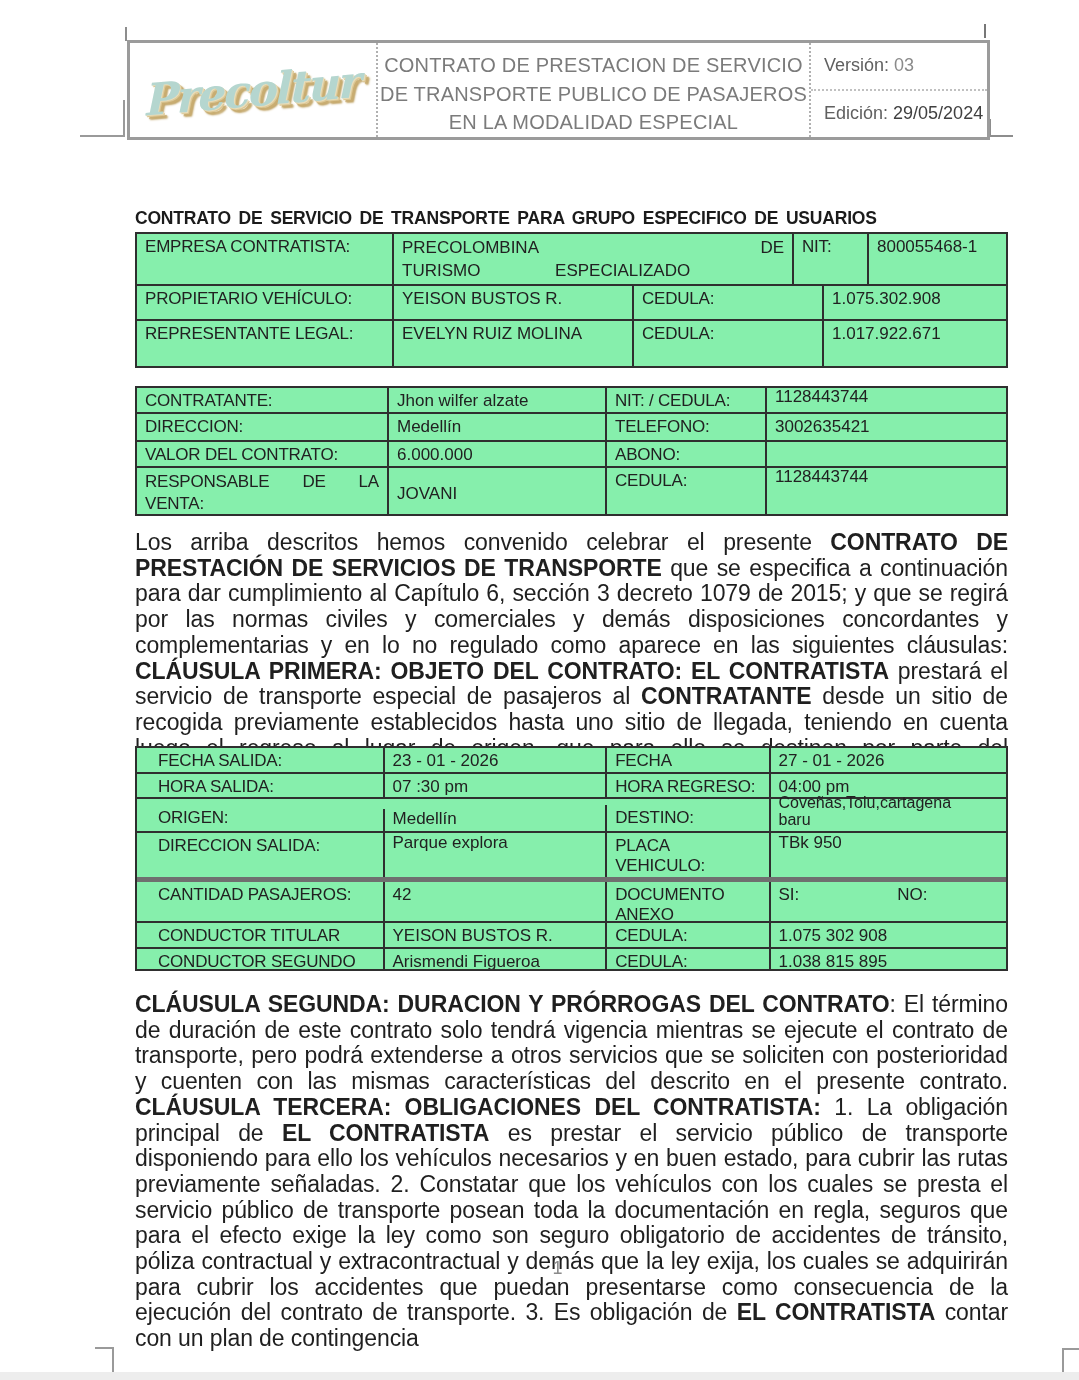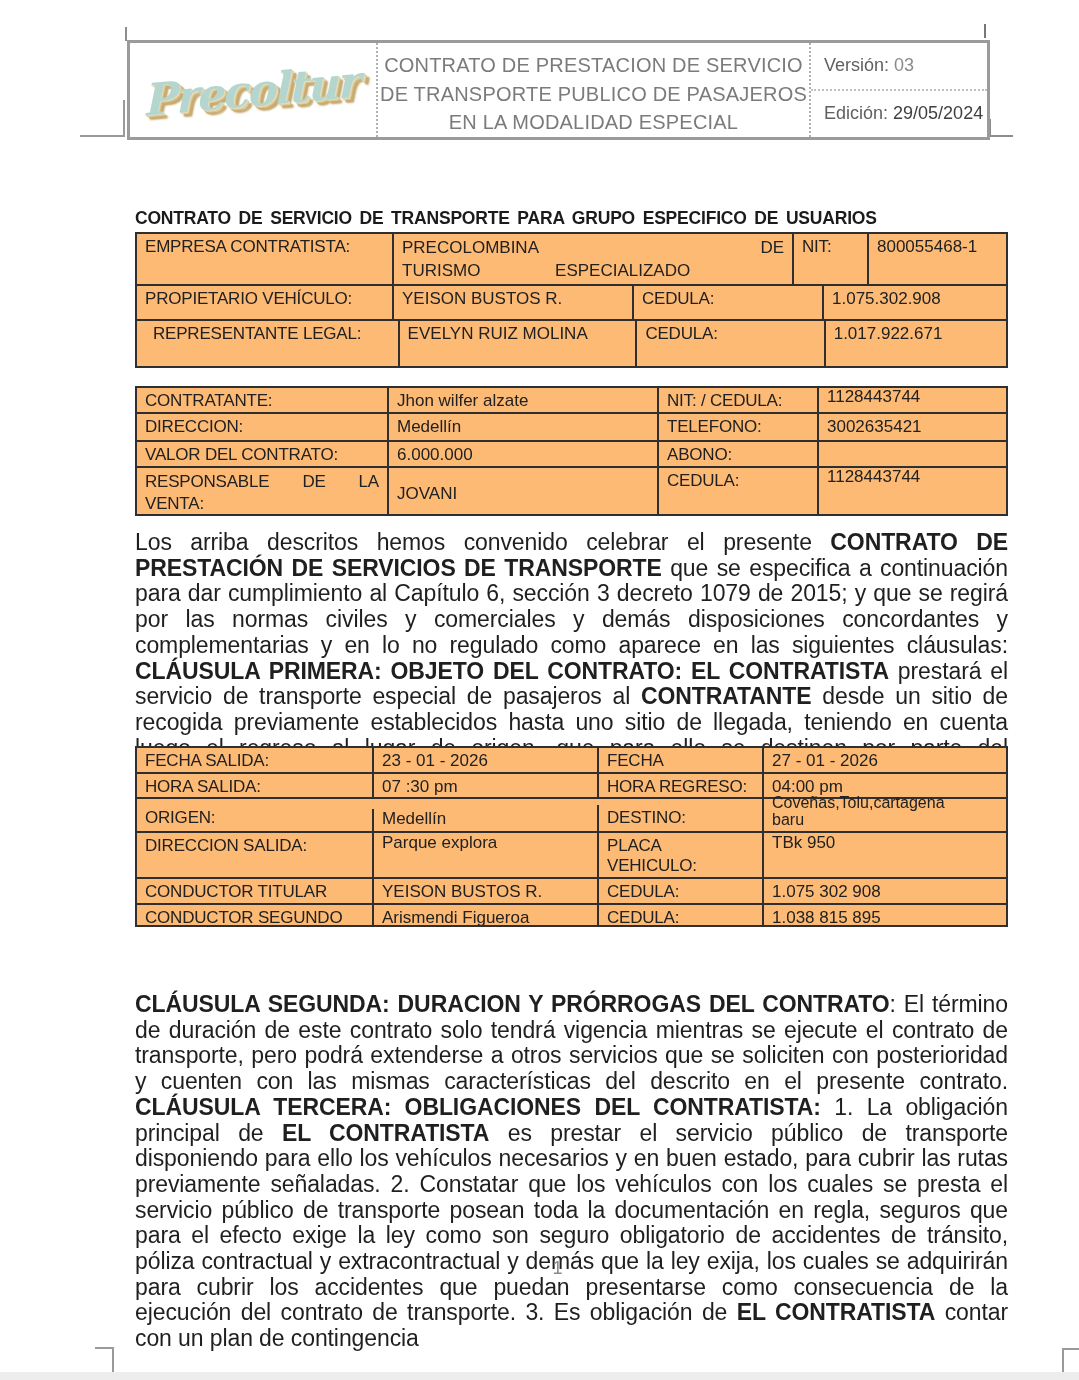--- a/index.html
+++ b/index.html
@@ -43,65 +43,65 @@
   .vval{color:#8a8a8a;}
   .vval-edition{color:#404040;}
 
   
   .section-title{
     position:absolute;left:135px;top:208px;width:873px;
     font-size:17.5px;font-weight:bold;color:#1b1b1b;word-spacing:3px;letter-spacing:-0.2px;
   }
 
   
-  .tbl{position:absolute;left:135px;width:873px;border:2px solid #2f2f2f;box-sizing:border-box;background:#fdba74;}
+  .tbl{position:absolute;left:135px;width:873px;border:2px solid #2f2f2f;box-sizing:border-box;background:#86efac;}
   .trow{display:flex;border-top:2px solid #2f2f2f;box-sizing:border-box;}
   .trow.first{border-top:none;}
   .tcell{border-left:2px solid #2f2f2f;box-sizing:border-box;padding:3px 8px;font-size:17px;overflow:hidden;}
   .tcell.fc{border-left:none;}
   .lab{letter-spacing:-0.2px;}
 
   
   .tbl1{top:232px;}
   .tbl1 .r1{height:50px;}
   .tbl1 .r2{height:35px;}
-  .tbl1 .r3{height:47px;padding-left:8px;}
+  .tbl1 .r3{height:47px;}
   .t1-label{width:255px;}
   .t1-val-wide{width:400px;}
   .t1-nit{width:75px;}
   .t1-nitnum{width:139px;}
   .t1-val{width:240px;}
   .t1-ced{width:190px;}
   .t1-num{width:184px;}
   .spread{text-align:justify;word-spacing:70px;line-height:23px;padding-top:2px;}
 
   
   .tbl2{top:386px;}
   .tbl2 .r1{height:24px;}
   .tbl2 .r2{height:28px;}
   .tbl2 .r3{height:26px;}
   .tbl2 .r4{height:48px;}
   .t2-label{width:250px;}
-  .t2-val{width:270px;}
+  .t2-val{width:218px;}
   .t2-key{width:160px;}
   .t2-num{width:189px;}
   .justify-2line{text-align:justify;word-spacing:26px;line-height:22px;}
   .jovani{padding-top:16px;}
   .num-top{padding-top:0;line-height:17px;}
 
   
   .tbl3{top:746px;}
   .tbl3 .r1{height:24px;}
   .tbl3 .r2{height:25px;}
   .tbl3 .r3{height:34px;align-items:flex-end;}
   .tbl3 .r4{height:46px;}
   .tbl3 .r5{height:44px;border-top:5px solid #6f6f6f;}
   .tbl3 .r6{height:26px;}
   .tbl3 .r7{height:22px;}
-  .t3-label{width:235px;}
+  .t3-label{width:235px;margin-left:13px;}
   .t3-val{width:225px;}
   .t3-key{width:165px;}
   .t3-num{width:240px;}
   .destino-val{font-size:16px;line-height:17px;padding-top:1px;}
   .destino-val .wrapbox{display:block;max-width:180px;}
   .top-tight{padding-top:1px;line-height:18px;}
   .sino{display:flex;}
   .sino .no{margin-left:98px;}
 
   
@@ -225,20 +225,29 @@
       <div class="tcell t3-num destino-val">
         <span class="wrapbox">Coveñas,Tolu,cartagena baru</span>
       </div>
     </div>
     <div class="trow r4">
       <div class="tcell fc t3-label lab">DIRECCION SALIDA:</div>
       <div class="tcell t3-val top-tight">Parque explora</div>
       <div class="tcell t3-key lab">PLACA VEHICULO:</div>
       <div class="tcell t3-num top-tight">TBk 950</div>
     </div>
+    <div class="trow r5">
+      <div class="tcell fc t3-label lab">CANTIDAD PASAJEROS:</div>
+      <div class="tcell t3-val">42</div>
+      <div class="tcell t3-key lab">DOCUMENTO ANEXO</div>
+      <div class="tcell t3-num sino">
+        <span class="si">SI:</span>
+        <span class="no">NO:</span>
+      </div>
+    </div>
     <div class="trow r6">
       <div class="tcell fc t3-label lab">CONDUCTOR TITULAR</div>
       <div class="tcell t3-val">YEISON BUSTOS R.</div>
       <div class="tcell t3-key lab">CEDULA:</div>
       <div class="tcell t3-num">1.075 302 908</div>
     </div>
     <div class="trow r7">
       <div class="tcell fc t3-label lab">CONDUCTOR SEGUNDO</div>
       <div class="tcell t3-val">Arismendi Figueroa</div>
       <div class="tcell t3-key lab">CEDULA:</div>

